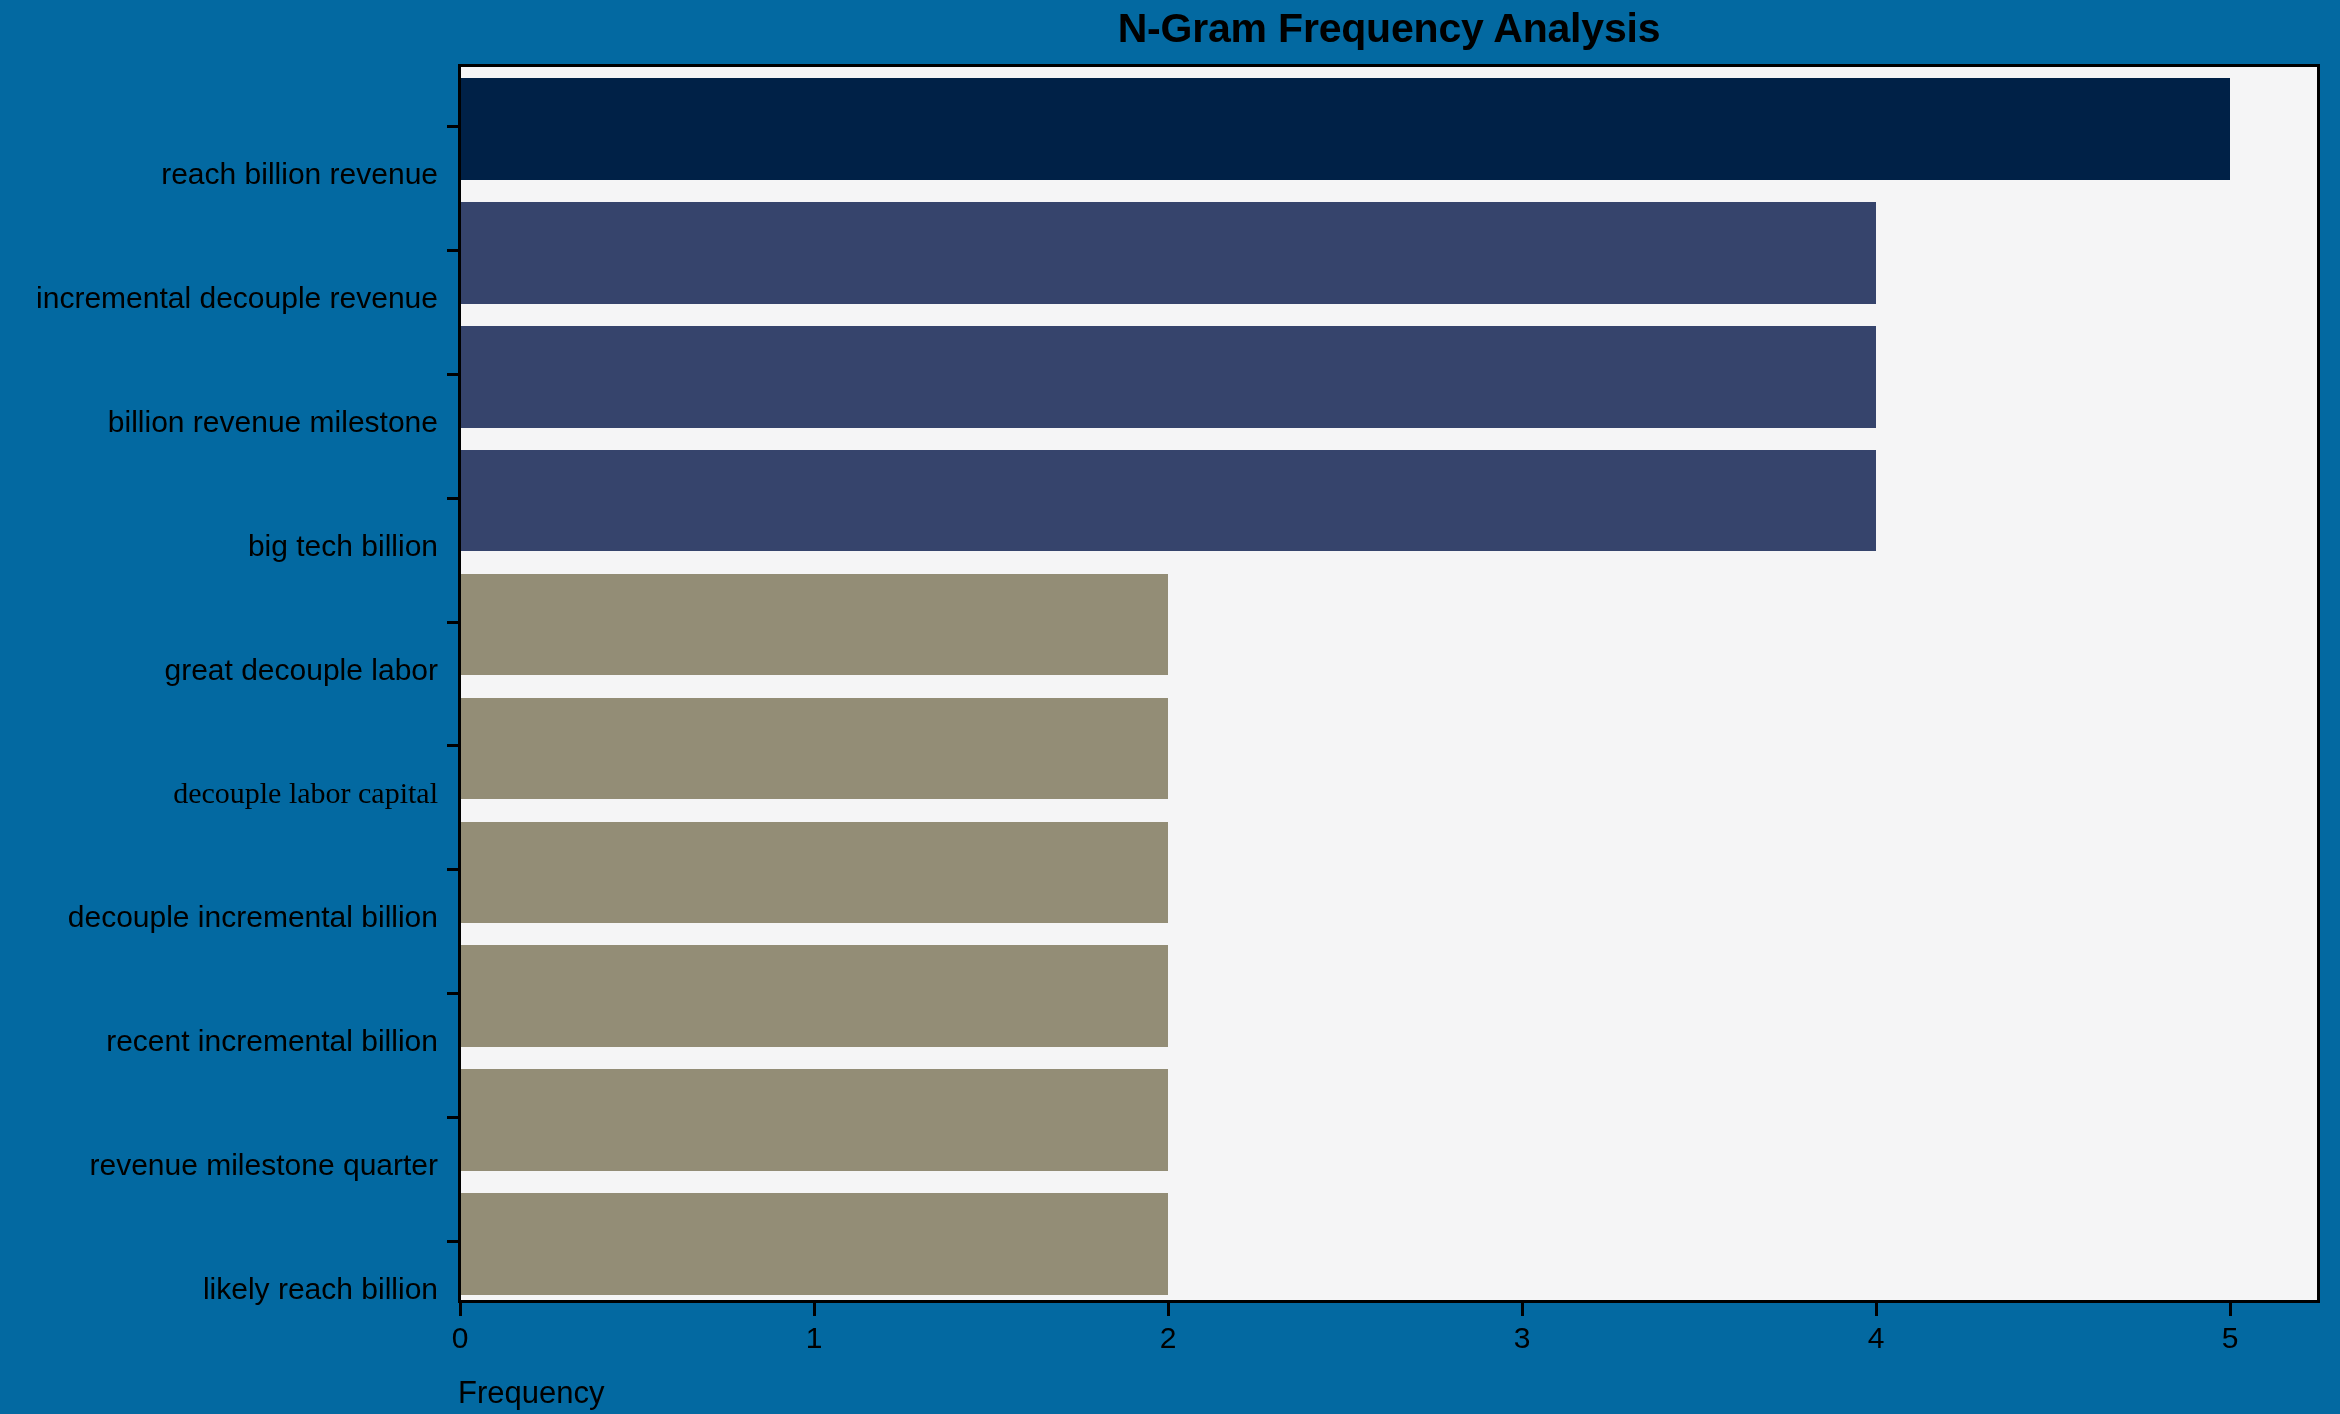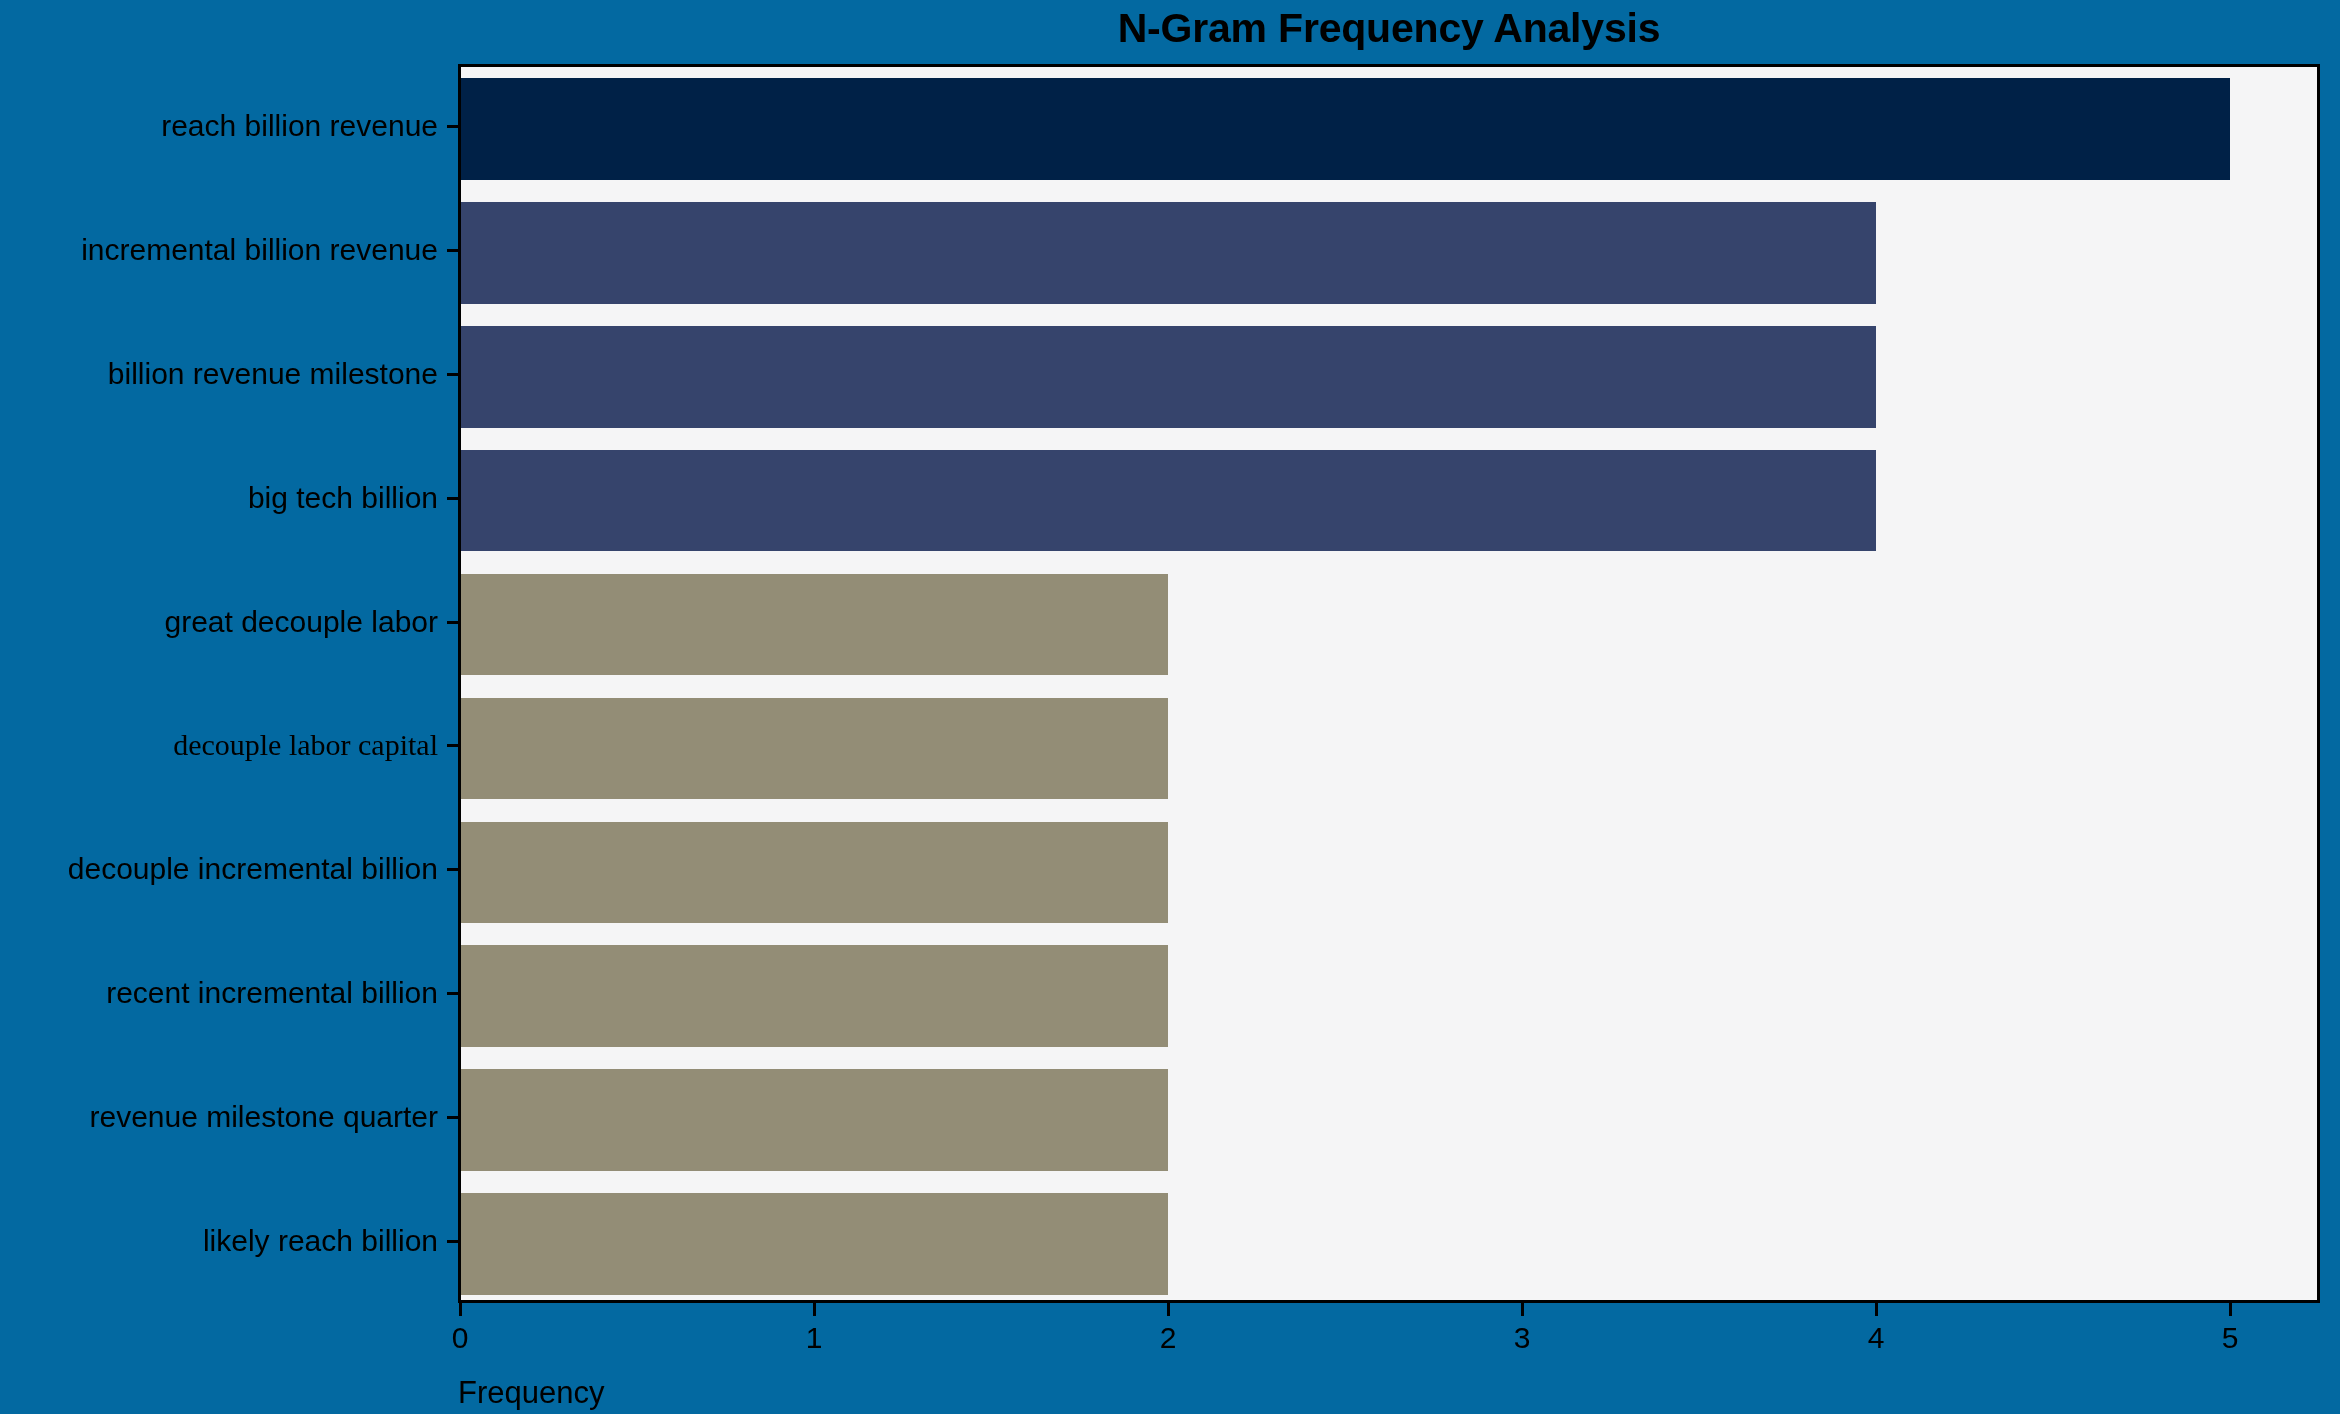--- a/index.html
+++ b/index.html
@@ -72,20 +72,21 @@
   }
   .ytick-label {
     position: absolute;
     right: 14px;
     text-align: right;
     font-size: 30px;
     color: #000000;
     white-space: nowrap;
     transform: translateY(-50%);
     line-height: 34px;
+    margin-top: 48px;
   }
   .ytick-mark {
     position: absolute;
     left: 447px;
     width: 11px;
     height: 3px;
     background: #000000;
     transform: translateY(-50px);
   }
 
@@ -129,21 +130,21 @@
 </head>
 <body>
 
 <div id="figure">
 
   <div id="chart-title">N-Gram Frequency Analysis</div>
 
   <div id="ytick-labels">
       <div class="ytick-label" style="top: 61.95px;">reach billion revenue</div>
       <div class="ytick-mark" style="top: 61.95px; transform: translateY(-1px);"></div>
-      <div class="ytick-label" style="top: 185.85px;">incremental billion revenue</div>
+      <div class="ytick-label" style="top: 185.85px;">incremental decouple revenue</div>
       <div class="ytick-mark" style="top: 185.85px; transform: translateY(-1px);"></div>
       <div class="ytick-label" style="top: 309.75px;">billion revenue milestone</div>
       <div class="ytick-mark" style="top: 309.75px; transform: translateY(-1px);"></div>
       <div class="ytick-label" style="top: 433.65px;">big tech billion</div>
       <div class="ytick-mark" style="top: 433.65px; transform: translateY(-1px);"></div>
       <div class="ytick-label" style="top: 557.55px;">great decouple labor</div>
       <div class="ytick-mark" style="top: 557.55px; transform: translateY(-1px);"></div>
       <div class="ytick-label" style="top: 681.45px; font-family: Liberation Serif, serif;">decouple labor capital</div>
       <div class="ytick-mark" style="top: 681.45px; transform: translateY(-1px);"></div>
       <div class="ytick-label" style="top: 805.35px;">decouple incremental billion</div>

